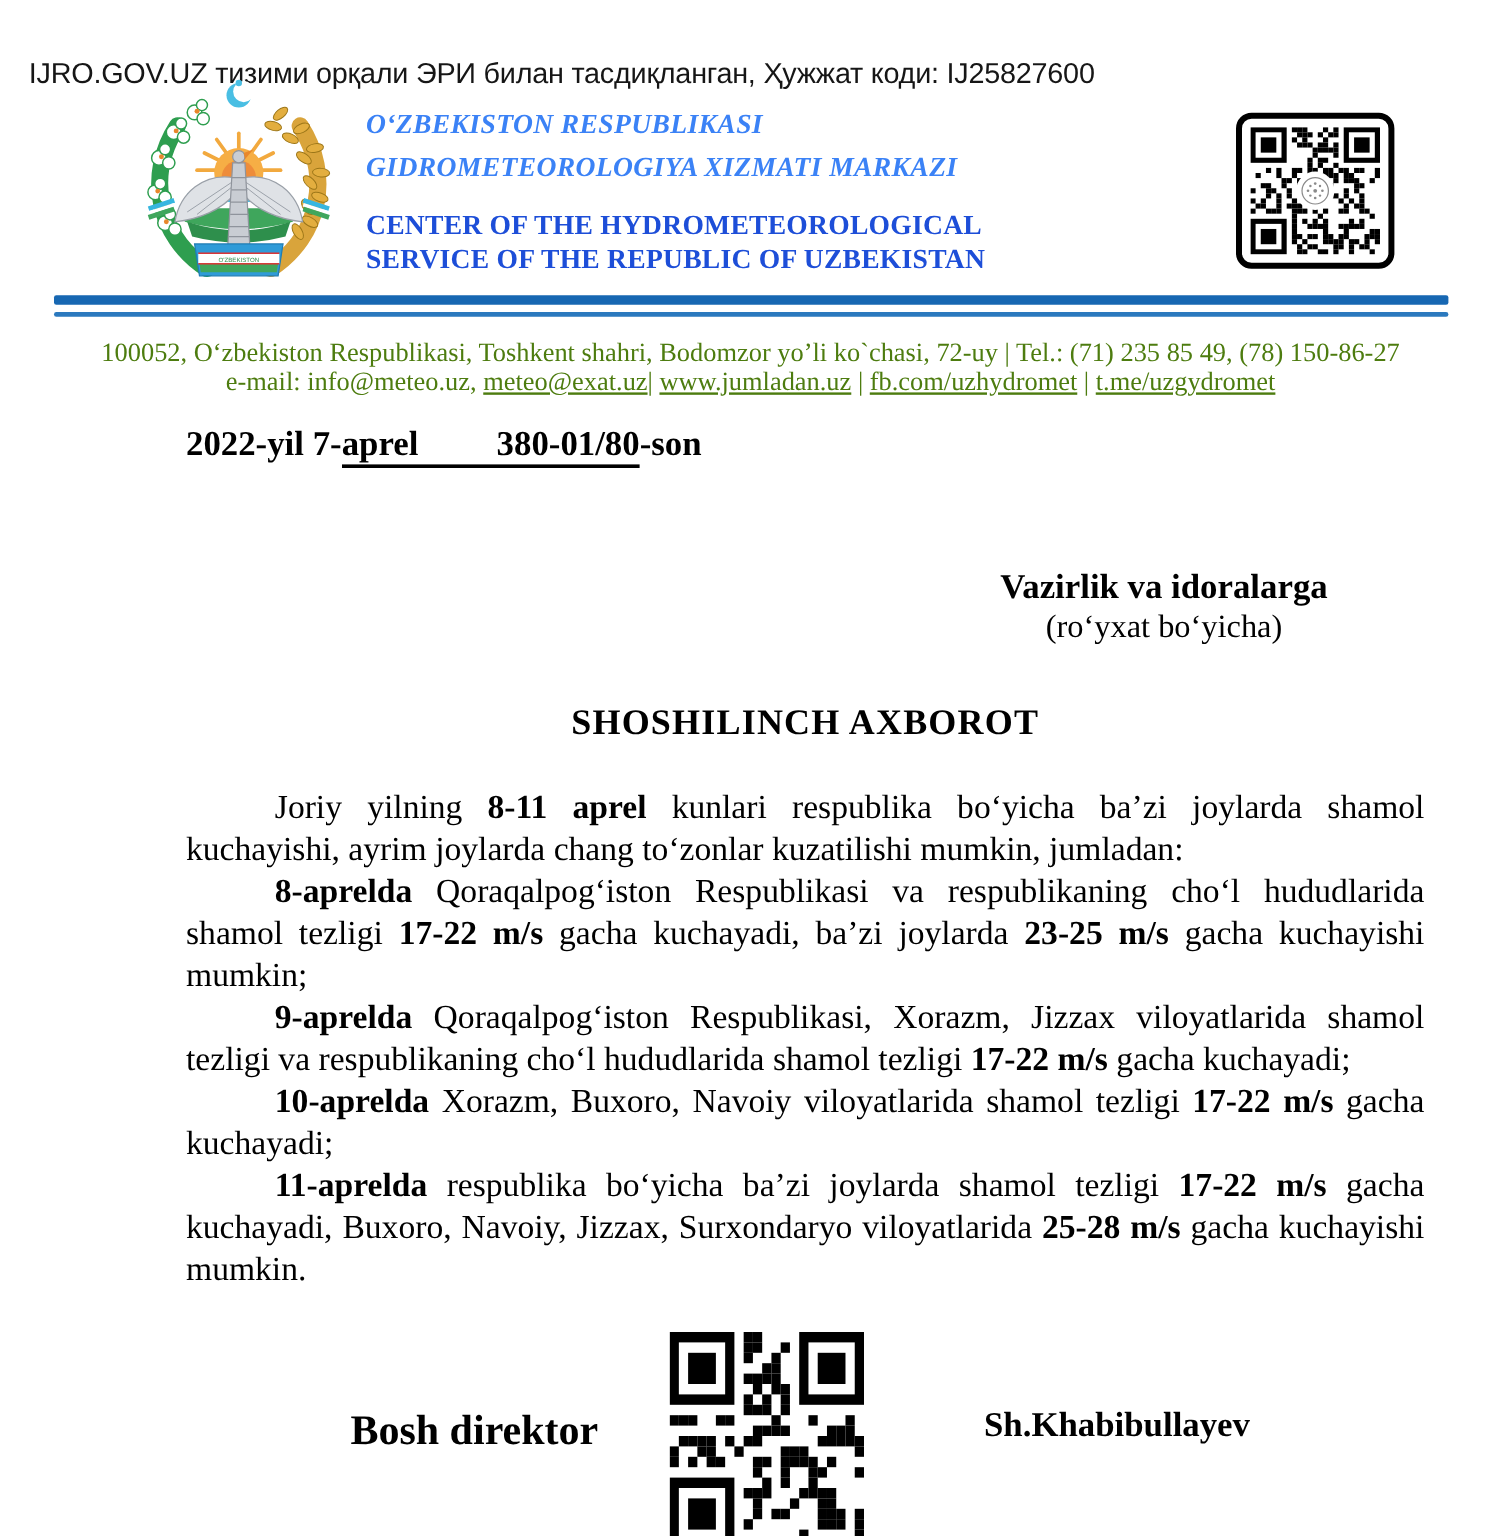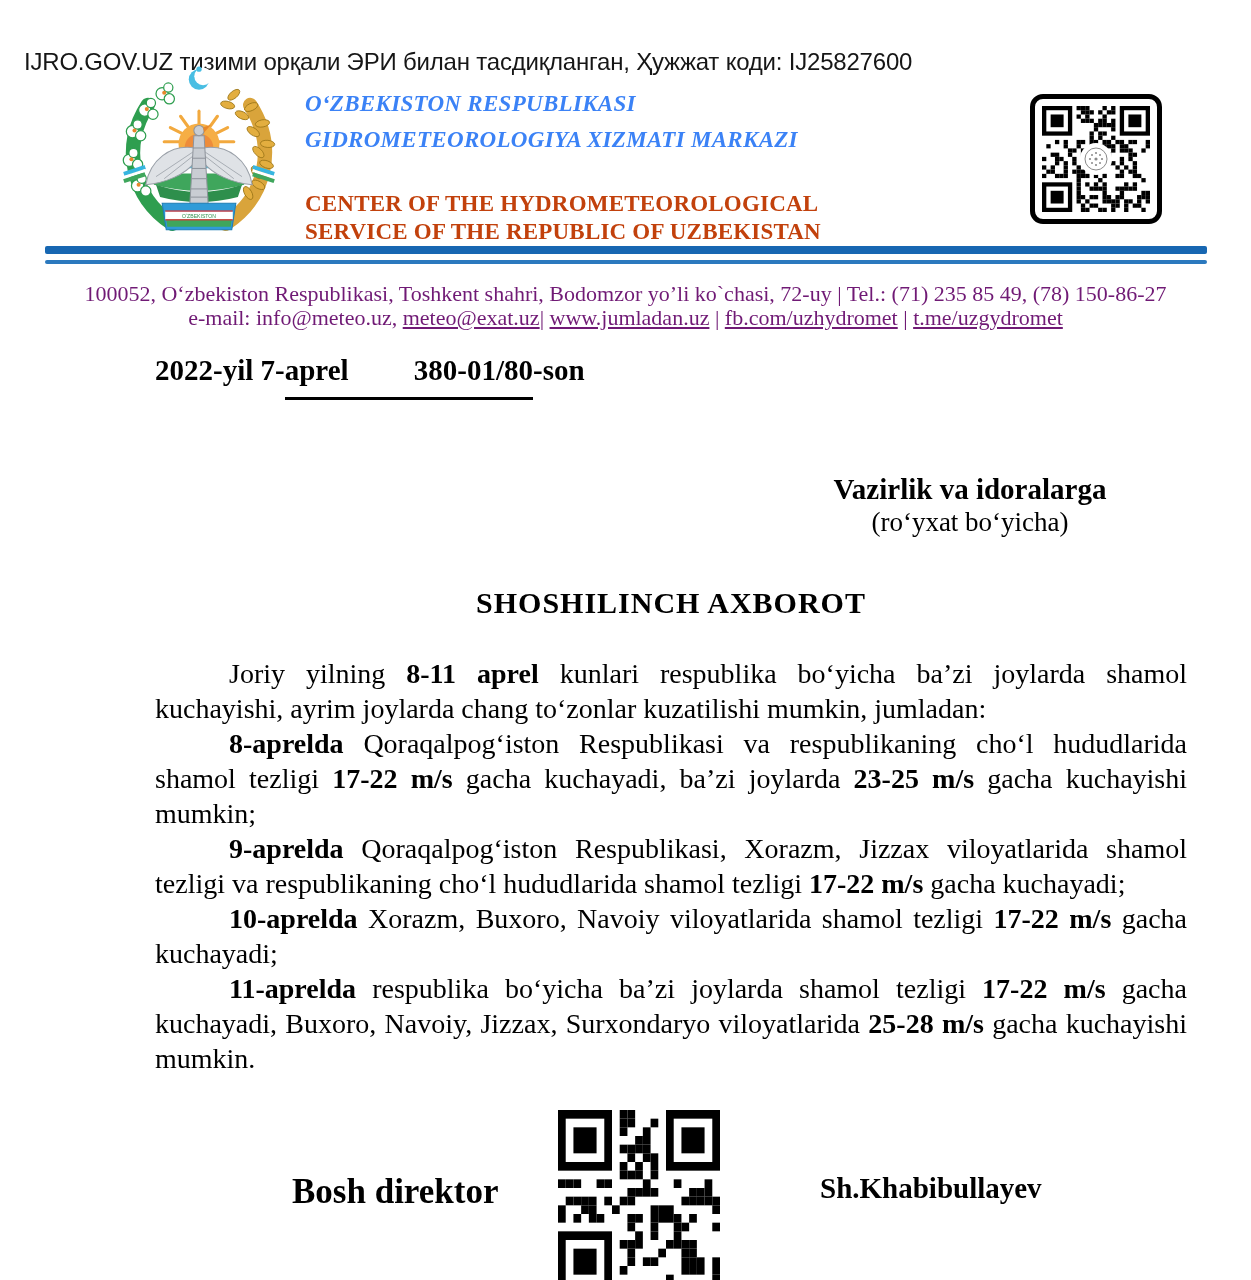--- a/index.html
+++ b/index.html
@@ -1,41 +1,41 @@
 <!DOCTYPE html>
 <html><head>
 <meta charset="utf-8">
 <style>
   html,body{margin:0;padding:0;background:#ffffff;}
   .page{position:relative;width:1251px;height:1280px;background:#fff;overflow:hidden;
         font-family:"Liberation Serif",serif;color:#000;}
   .abs{position:absolute;}
   .b{font-weight:bold;}
   .u{text-decoration:underline;margin-top:48px;}
-  .rule{border-bottom:3px solid #000;padding-bottom:11px;}
+  .rule{border-bottom:3px solid #000;padding-bottom:1px;}
 
   .stamp{left:24px;top:8px;font-family:"Liberation Sans",sans-serif;
          font-size:24px;color:#161616;white-space:nowrap;letter-spacing:-0.2px;margin-top:40px;}
 
   .emblem{left:106px;top:62px;width:186px;height:174px;}
 
   .org-block{left:305px;top:86px;width:660px;}
   .org-uz{font-size:23px;font-weight:bold;color:#3b82f6;line-height:36px;letter-spacing:0.3px;font-style:italic;}
-  .org-en{margin-top:32px;font-size:23px;font-weight:bold;color:#c2410c;line-height:28px;letter-spacing:0.2px;}
+  .org-en{margin-top:16px;font-size:23px;font-weight:bold;color:#1d4ed8;line-height:28px;letter-spacing:0.2px;}
 
   .qr-frame{left:1030px;top:94px;width:108px;height:106px;border:5px solid #000;
             border-radius:13px;padding:7px;background:#fff;}
   .qr-frame .qrbox{width:100%;height:100%;position:relative;}
   .qr-logo{position:absolute;left:50%;top:50%;width:32px;height:32px;margin:-16px 0 0 -16px;
            background:#fff;border-radius:50%;display:flex;align-items:center;justify-content:center;}
 
   .rule-thick{left:45px;top:246px;width:1162px;height:8px;background:#1767B2;border-radius:2px;}
   .rule-thin{left:45px;top:260px;width:1162px;height:4px;background:#2B79BE;border-radius:2px;}
 
-  .addr{left:0;top:281px;width:1251px;text-align:center;font-size:22px;color:#701a75;line-height:26px;}
+  .addr{left:0;top:281px;width:1251px;text-align:center;font-size:22px;color:#4d7c0f;line-height:26px;}
   .addr2{top:305px;}
 
   .dateline{left:155px;top:354px;font-size:29px;font-weight:bold;white-space:nowrap;}
 
   .addressee{left:760px;top:472px;width:420px;text-align:center;}
   .addressee .l1{font-size:29px;font-weight:bold;line-height:34px;}
   .addressee .l2{font-size:27px;line-height:32px;}
 
   .doc-title{left:155px;top:586px;width:1032px;text-align:center;
              font-size:30px;font-weight:bold;letter-spacing:1px;}

